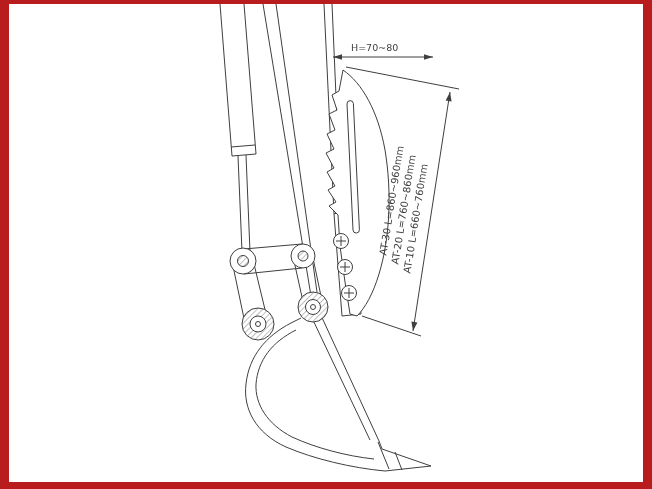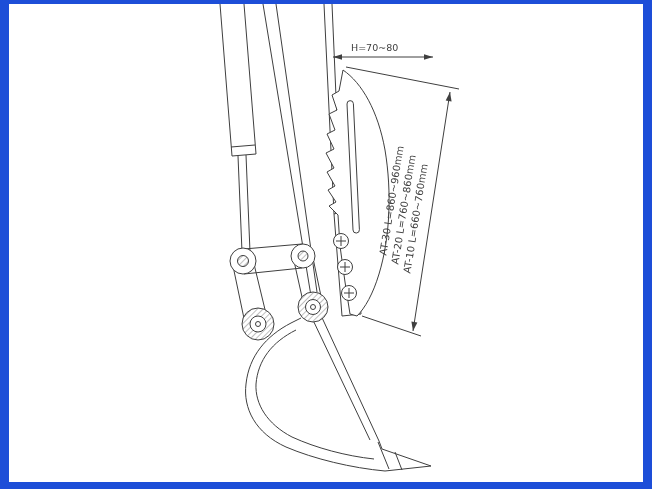--- a/index.html
+++ b/index.html
@@ -3,21 +3,21 @@
 <meta charset="utf-8">
 <style>
   html,body{margin:0;padding:0;}
   body{
     font-family:"DejaVu Sans","Liberation Sans",sans-serif;
     background:#dcdcdc;
   }
   .shot{
     position:relative;
     width:652px;height:489px;
-    background:#1d4ed8;
+    background:#b91c1c;
     overflow:hidden;
   }
   .shot svg{display:block;}
   text{
     font-family:"DejaVu Sans","Liberation Sans",sans-serif;
     fill:#3f3f3f;
   }
 </style>
 </head>
 <body>

